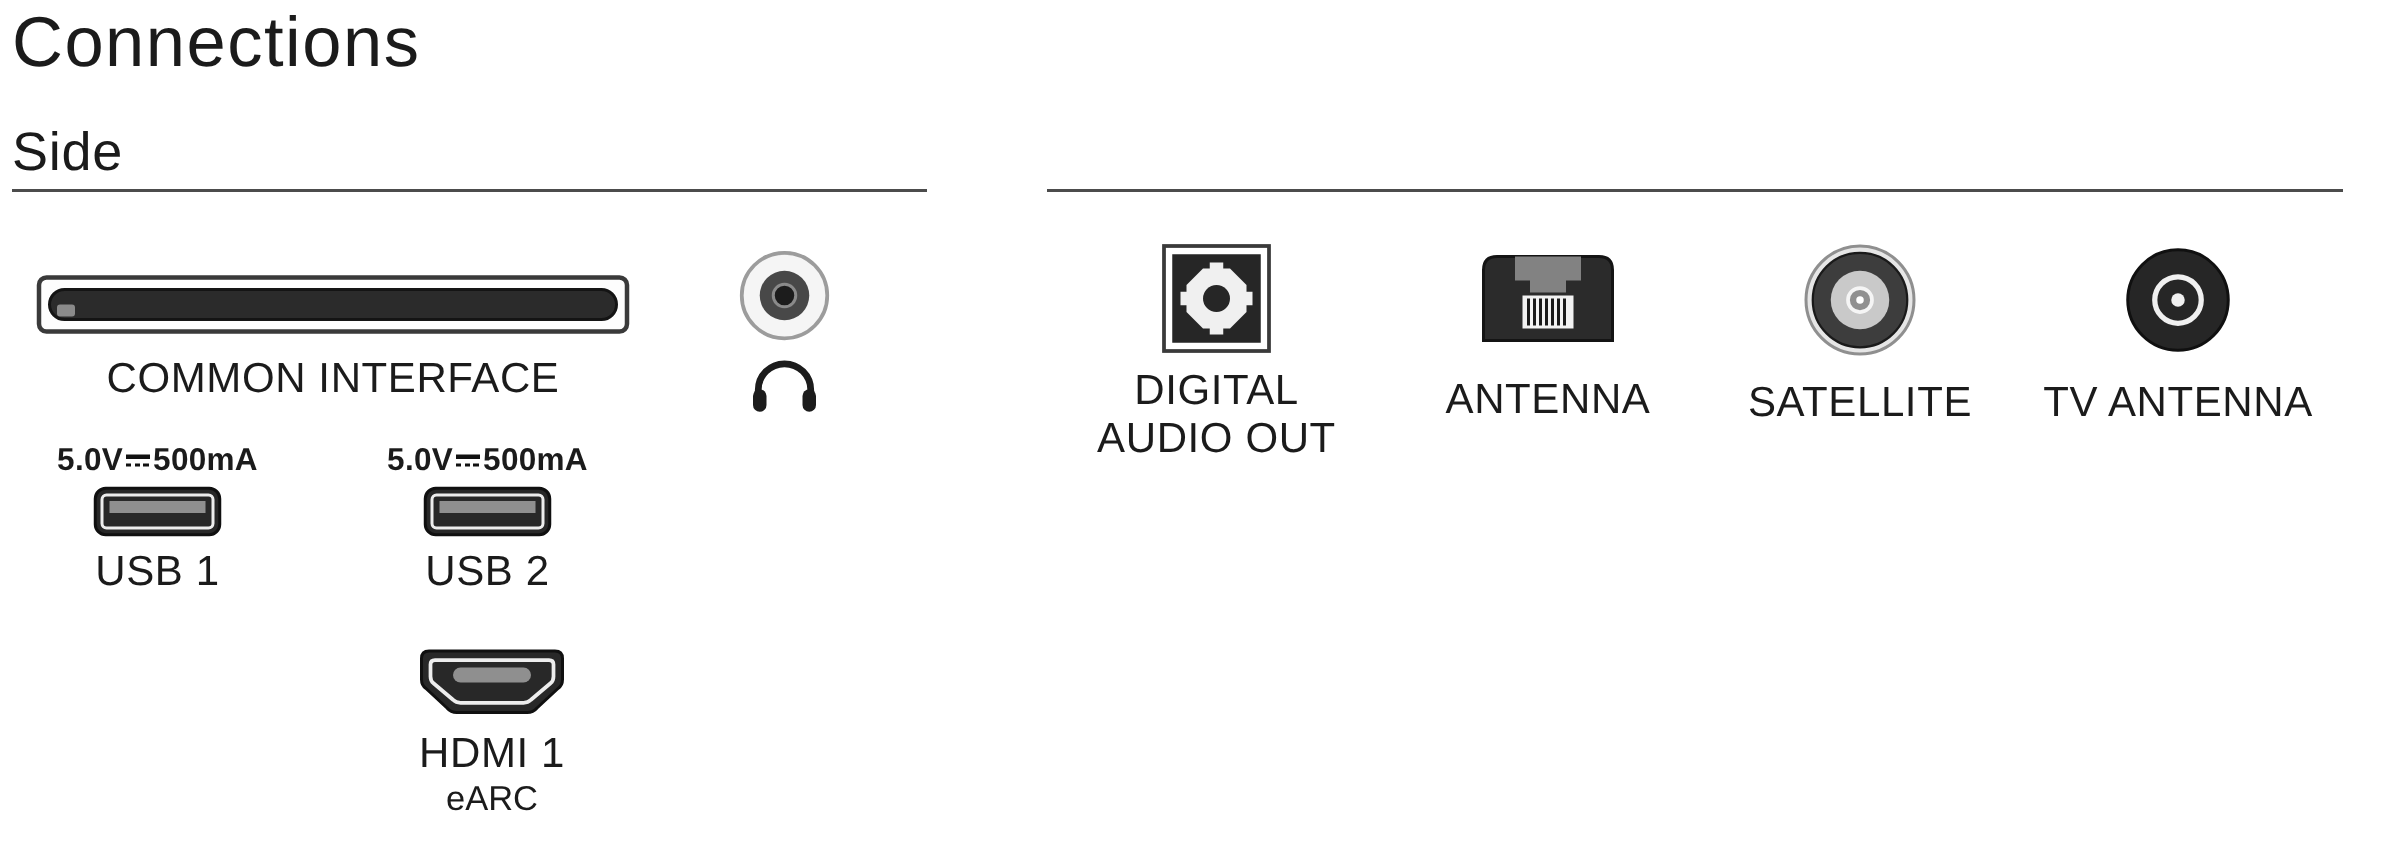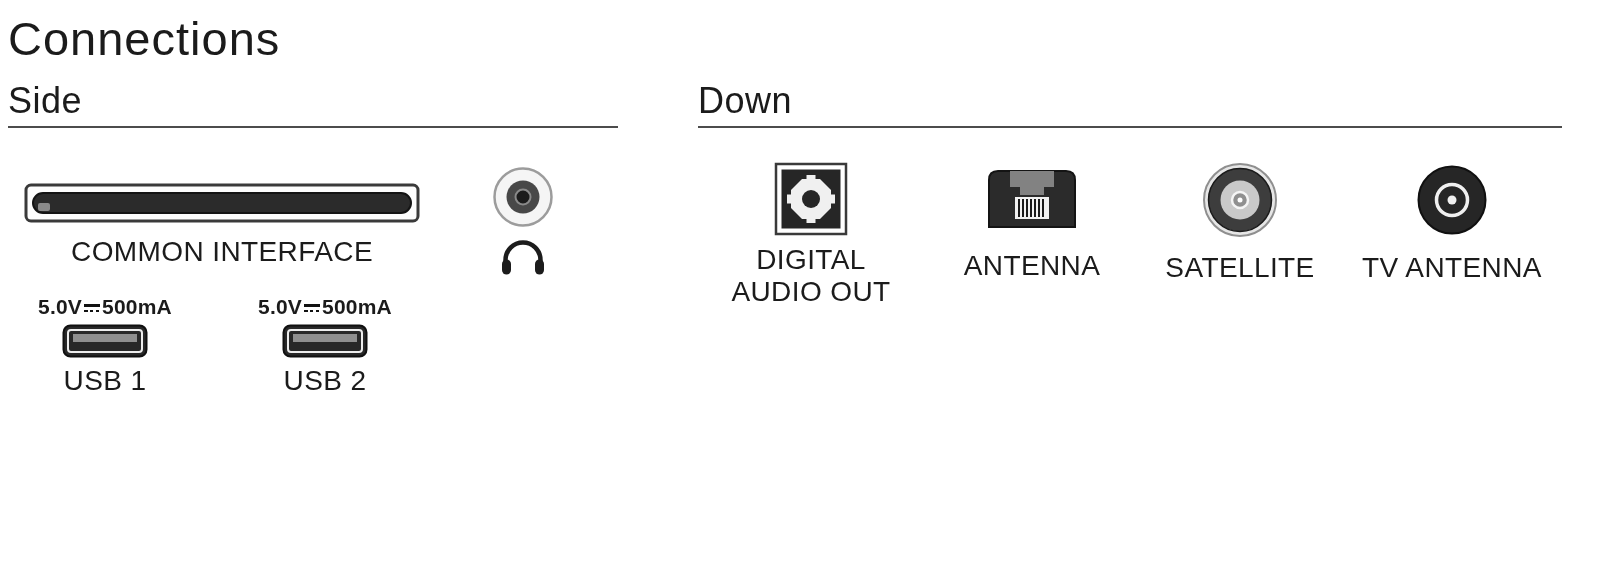--- a/index.html
+++ b/index.html
@@ -1,20 +1,20 @@
 <!DOCTYPE html>
 <html><head>
 <meta charset="utf-8">
 <style>
   * { margin:0; padding:0; box-sizing:border-box; }
   html, body { background:#ffffff; }
   body { font-family:"Liberation Sans", sans-serif; color:#1b1b1b; }
   .canvas { position:relative; width:1600px; height:570px; background:#ffffff; overflow:hidden; }
   .abs { position:absolute; }
-  .page-title { left:8px; top:11px; font-size:47px; font-weight:500; letter-spacing:1px; }
+  .page-title { left:8px; top:0; font-size:47px; font-weight:500; letter-spacing:1px; }
   .section-title { top:80px; font-size:36px; font-weight:400; letter-spacing:0.5px; }
   .rule { top:126px; height:2px; background:#4c4c4c; }
   .group { position:absolute; display:flex; flex-direction:column; align-items:center; }
   .port-label { font-size:28px; letter-spacing:0.4px; text-align:center; white-space:nowrap; line-height:1.15; }
   .sub-label { font-size:23px; text-align:center; line-height:1.1; }
   .power-label { font-size:21px; font-weight:700; text-align:center; white-space:nowrap; letter-spacing:0.2px; line-height:1.1; }
   .dc { display:inline-block; width:16px; height:12px; position:relative; margin:0 2px; }
   .dc::before { content:""; position:absolute; left:0; right:0; top:2px; height:2.6px; background:#111; }
   .dc::after  { content:""; position:absolute; left:0; right:0; top:7.5px; height:2.6px;
     background:repeating-linear-gradient(to right,#111 0,#111 3.6px,transparent 3.6px,transparent 5.8px); }
@@ -23,21 +23,20 @@
 </head>
 <body>
 
 <div class="canvas">
 
   <div class="abs page-title">Connections</div>
 
   <div class="abs section-title" style="left:8px;">Side</div>
   <div class="abs rule" style="left:8px; width:610px;"></div>
 
-  <div class="abs section-title" style="left:698px;">Down</div>
   <div class="abs rule" style="left:698px; width:864px;"></div>
 
   <div class="group" style="left:24px; top:183px; width:396px;">
     <span>
       <svg width="396" height="40" viewBox="0 0 396 40">
         <rect x="2" y="2" width="392" height="36" rx="5" fill="#fdfdfd" stroke="#3a3a3a" stroke-width="3"></rect>
         <rect x="9" y="10" width="378" height="20" rx="10" fill="#2b2b2b" stroke="#141414" stroke-width="2"></rect>
         <rect x="14" y="20" width="12" height="8" rx="2" fill="#8a8a8a"></rect>
       </svg>
     </span>
@@ -80,20 +79,31 @@
         <rect x="1.5" y="1.5" width="83" height="31" rx="7" fill="#282828" stroke="#101010" stroke-width="2"></rect>
         <rect x="6" y="6" width="74" height="22" rx="3" fill="none" stroke="#ededed" stroke-width="2"></rect>
         <rect x="11" y="10" width="64" height="8" fill="#8f8f8f"></rect>
       </svg>
     </span>
     <div class="port-label" style="margin-top:7px;">USB 2</div>
   </div>
 
 
 
+  <div class="group" style="left:278px; top:431px; width:100px;">
+    <span>
+      <svg width="100" height="48" viewBox="0 0 100 48">
+        <path d="M8 3 H92 Q97 3 97 8 V22 Q97 26 94 28 L80 41 Q77.5 44 73.5 44 H26.5 Q22.5 44 20 41 L6 28 Q3 26 3 22 V8 Q3 3 8 3 Z" fill="#282828" stroke="#101010" stroke-width="2" stroke-linejoin="round"></path>
+        <path d="M12 9 H88 Q91 9 91 12 V20 Q91 23 89 24.5 L76 35.5 Q74 37.5 71 37.5 H29 Q26 37.5 24 35.5 L11 24.5 Q9 23 9 20 V12 Q9 9 12 9 Z" fill="none" stroke="#ededed" stroke-width="2.5" stroke-linejoin="round"></path>
+        <rect x="24" y="14" width="52" height="10" rx="5" fill="#8f8f8f"></rect>
+      </svg>
+    </span>
+    <div class="port-label" style="margin-top:7px;">HDMI 1</div>
+    <div class="sub-label" style="margin-top:2px;">eARC</div>
+  </div>
 
   <div class="group" style="left:711px; top:162px; width:200px;">
     <span>
       <svg width="74" height="74" viewBox="0 0 74 74">
         <rect x="2" y="2" width="70" height="70" fill="#ffffff" stroke="#3a3a3a" stroke-width="2.5"></rect>
         <rect x="7.5" y="7.5" width="59" height="59" fill="#262626"></rect>
         <g fill="#f0f0f0">
           <path d="M28 17 H46 L57 28 V46 L46 57 H28 L17 46 V28 Z"></path>
           <rect x="32.5" y="13" width="9" height="8"></rect>
           <rect x="32.5" y="53" width="9" height="8"></rect>

